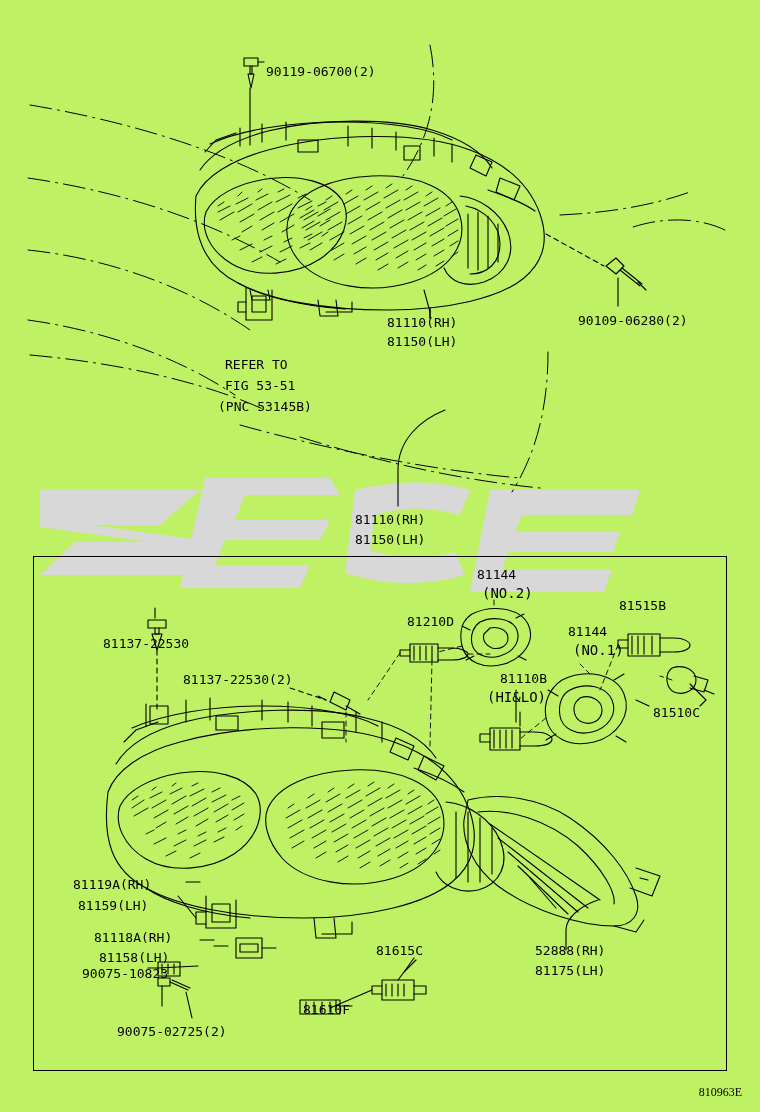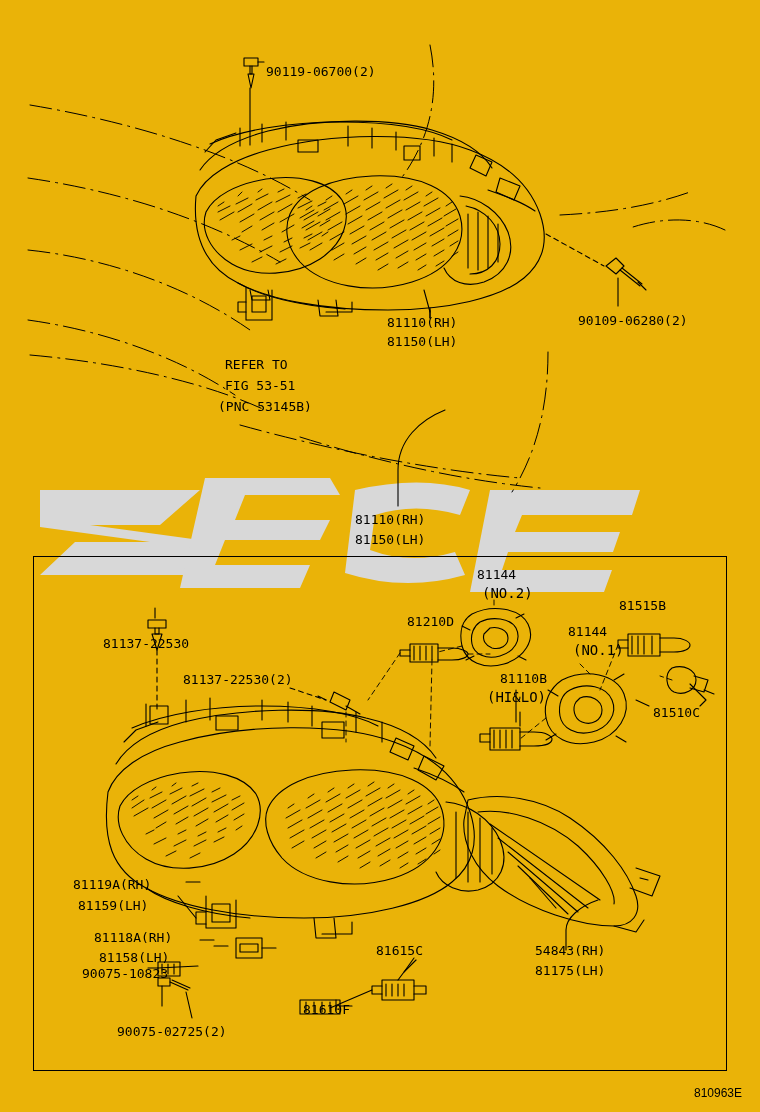--- a/index.html
+++ b/index.html
@@ -9,21 +9,21 @@
   }
   body {
     font-family: "DejaVu Sans Mono", monospace;
     color: #000000;
   }
   #sheet {
     position: relative;
     width: 760px;
     height: 1112px;
     overflow: hidden;
-    background: #eab308;
+    background: #bef264;
   }
   .lbl {
     position: absolute;
     font-family: "DejaVu Sans Mono", monospace;
     font-size: 13px;
     line-height: 15px;
     letter-spacing: 0px;
     color: #000000;
     white-space: pre;
   }
@@ -46,21 +46,21 @@
     top: 470px;
     width: 760px;
     height: 180px;
     pointer-events: none;
   }
   .diagram-id {
     position: absolute;
     right: 18px;
     bottom: 12px;
     font-size: 12px;
-    font-family: Liberation Sans, sans-serif;
+    font-family: Liberation Serif, serif;
   }
   .frame {
     position: absolute;
     left: 33px;
     top: 556px;
     width: 694px;
     height: 515px;
     border: 1px solid #000;
     box-sizing: border-box;
   }
@@ -393,19 +393,19 @@
   <div class="lbl" style="left:183px; top:672px;">81137-22530(2)</div>
   <div class="lbl" style="left:488px; top:671px;margin-left:12px;">81110B</div>
   <div class="lbl small" style="left:487px; top:691px;">(HI&amp;LO)</div>
   <div class="lbl" style="left:653px; top:705px;">81510C</div>
   <div class="lbl" style="left:73px; top:877px;">81119A(RH)</div>
   <div class="lbl" style="left:78px; top:898px;">81159(LH)</div>
   <div class="lbl" style="left:94px; top:930px;">81118A(RH)</div>
   <div class="lbl" style="left:99px; top:950px;">81158(LH)</div>
   <div class="lbl" style="left:38px; top:966px;margin-left:44px;">90075-10823</div>
   <div class="lbl" style="left:376px; top:943px;">81615C</div>
-  <div class="lbl" style="left:535px; top:943px;">54843(RH)</div>
+  <div class="lbl" style="left:535px; top:943px;">52888(RH)</div>
   <div class="lbl" style="left:535px; top:963px;">81175(LH)</div>
   <div class="lbl" style="left:303px; top:1002px;">81610F</div>
   <div class="lbl" style="left:117px; top:1024px;">90075-02725(2)</div>
 
   <div class="diagram-id">810963E</div>
 </div>
 
 </body></html>

